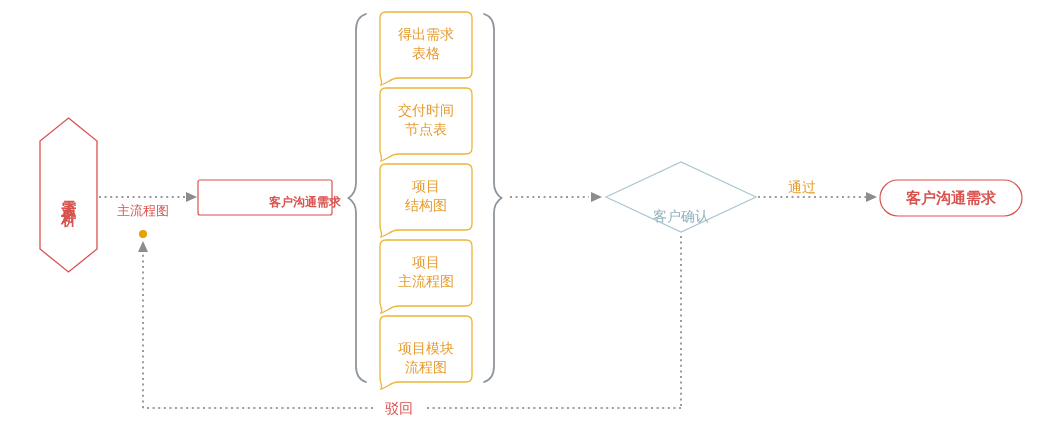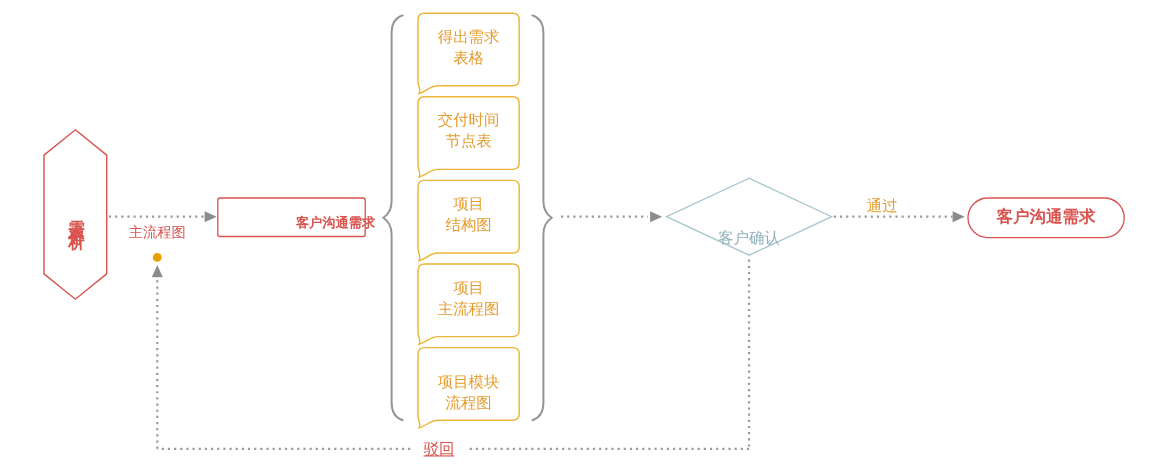--- a/index.html
+++ b/index.html
@@ -33,21 +33,21 @@
   .communicate-label { left: 198px; top: 180px; width: 134px; height: 45px; font-size: 12px; margin-left: 40px; }
   .assistant-label   { left: 105px; top: 203px; width: 76px; height: 16px; font-size: 13px; }
   .note-label        { width: 92px; height: 66px; left: 380px; font-size: 14px; white-space: pre-line; font-family: Liberation Mono, monospace; }
   .note-1 { top: 12px; }
   .note-2 { top: 88px; }
   .note-3 { top: 164px; }
   .note-4 { top: 240px; }
   .note-5 { top: 326px; }
   .decision-label { left: 616px; top: 184px; width: 130px; height: 26px; font-size: 14px; }
   .pass-label     { left: 778px; top: 178px; width: 48px; height: 18px; font-size: 14px; }
-  .reject-label   { left: 374px; top: 399px; width: 50px; height: 18px; font-size: 14px; background: #ffffff; text-decoration: underline; }
+  .reject-label   { left: 374px; top: 399px; width: 50px; height: 18px; font-size: 14px; background: #ffffff; }
   .end-label      { left: 880px; top: 180px; width: 142px; height: 36px; font-size: 15px; }
 </style>
 </head>
 <body>
 
 <div class="canvas">
 
   <svg width="1050" height="426" viewBox="0 0 1050 426">
 
     <path d="M68.5 118 L97 141 L97 249 L68.5 272 L40 249 L40 141 Z" fill="#ffffff" stroke="#d9534f" stroke-width="1.3"></path>

